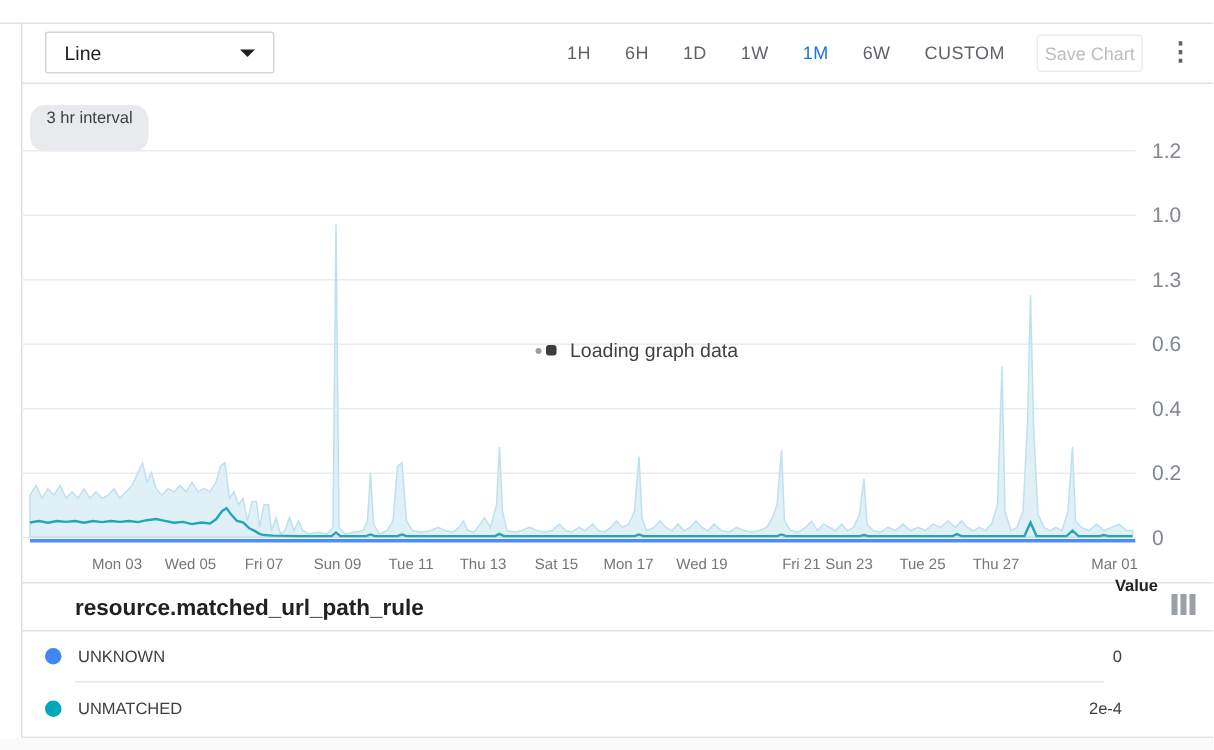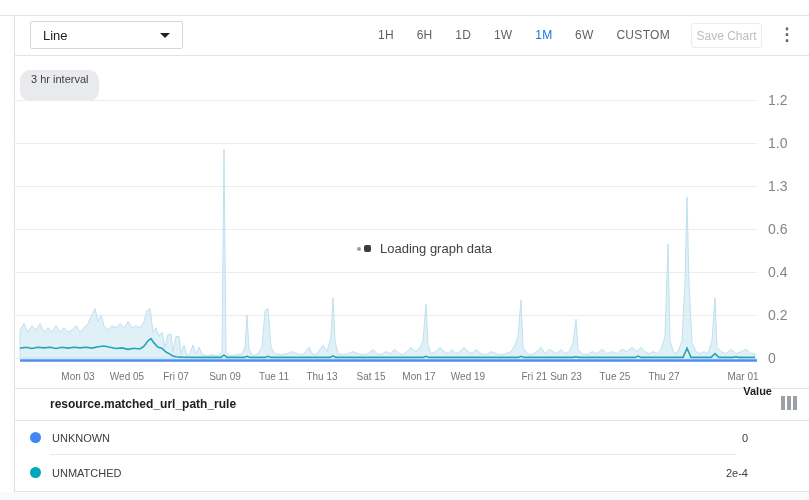--- a/index.html
+++ b/index.html
@@ -28,27 +28,27 @@
 
   
   .chip { position:absolute; left:20px; top:70px; height:31px; background:#e8eaed; border-radius:10px;
           padding:0 11px; font-size:11px; color:#3c4043; line-height:19px; }
 
   
   .ylabel { position:absolute; left:768px; width:30px; height:10px; font-size:14px; color:#80868b; line-height:10px; }
   .xlabel { position:absolute; top:371px; width:60px; margin-left:-30px; text-align:center;
             font-size:10px; color:#757575; }
   #plot { position:absolute; left:14px; top:90px; }
-  .loading { position:absolute; left:357px; top:241px; display:flex; align-items:center; }
+  .loading { position:absolute; left:357px; top:226px; display:flex; align-items:center; }
   .ld-dot-s { width:4px; height:4px; background:#9e9e9e; border-radius:50%; margin-right:3px; }
   .ld-dot-b { width:7px; height:7px; background:#3c3c3c; border-radius:2px; margin-right:9px; }
   .loading .txt { font-size:13px; color:#424242; }
 
   
-  .tbl-header-key { position:absolute; left:50px; top:397px; font-size:12px; font-weight:bold; color:#212121; }
+  .tbl-header-key { position:absolute; left:50px; top:397px; font-size:15px; font-weight:bold; color:#212121; }
   .tbl-header-val { position:absolute; right:37px; top:385px; font-size:11px; font-weight:bold; color:#212121; }
   .cols-icon { position:absolute; left:781px; top:396px; display:flex; gap:2px; }
   .cols-icon span { width:4px; height:14px; background:#9aa0a6; display:block; }
   .tbl-row { position:absolute; left:0; width:787px; height:35px; }
   .tbl-dot { position:absolute; left:30px; top:12px; width:11px; height:11px; border-radius:50%; }
   .tbl-label { position:absolute; left:52px; top:12px; font-size:11px; color:#3c4043; }
   .tbl-value { position:absolute; right:39px; top:12px; font-size:11px; color:#3c4043; }
   .row-divider { position:absolute; left:50px; width:686px; height:1px; background:#e8e8e8; bottom:0; }
   .bottom-strip { position:absolute; left:0; top:492px; width:809px; height:8px; background:#fafafa; }
 </style>

